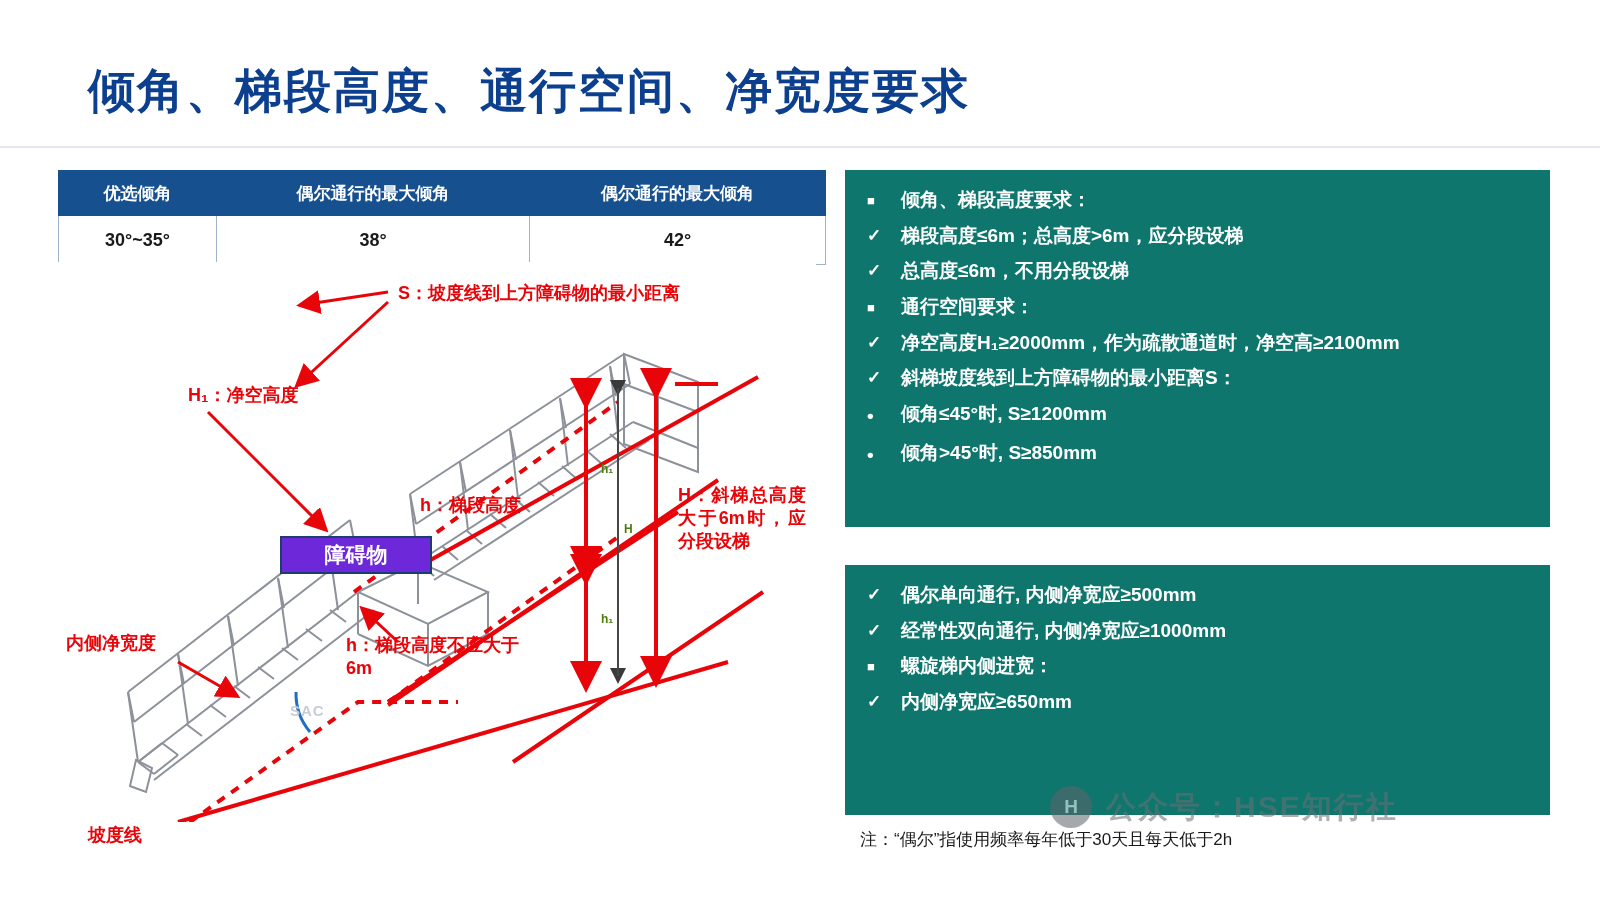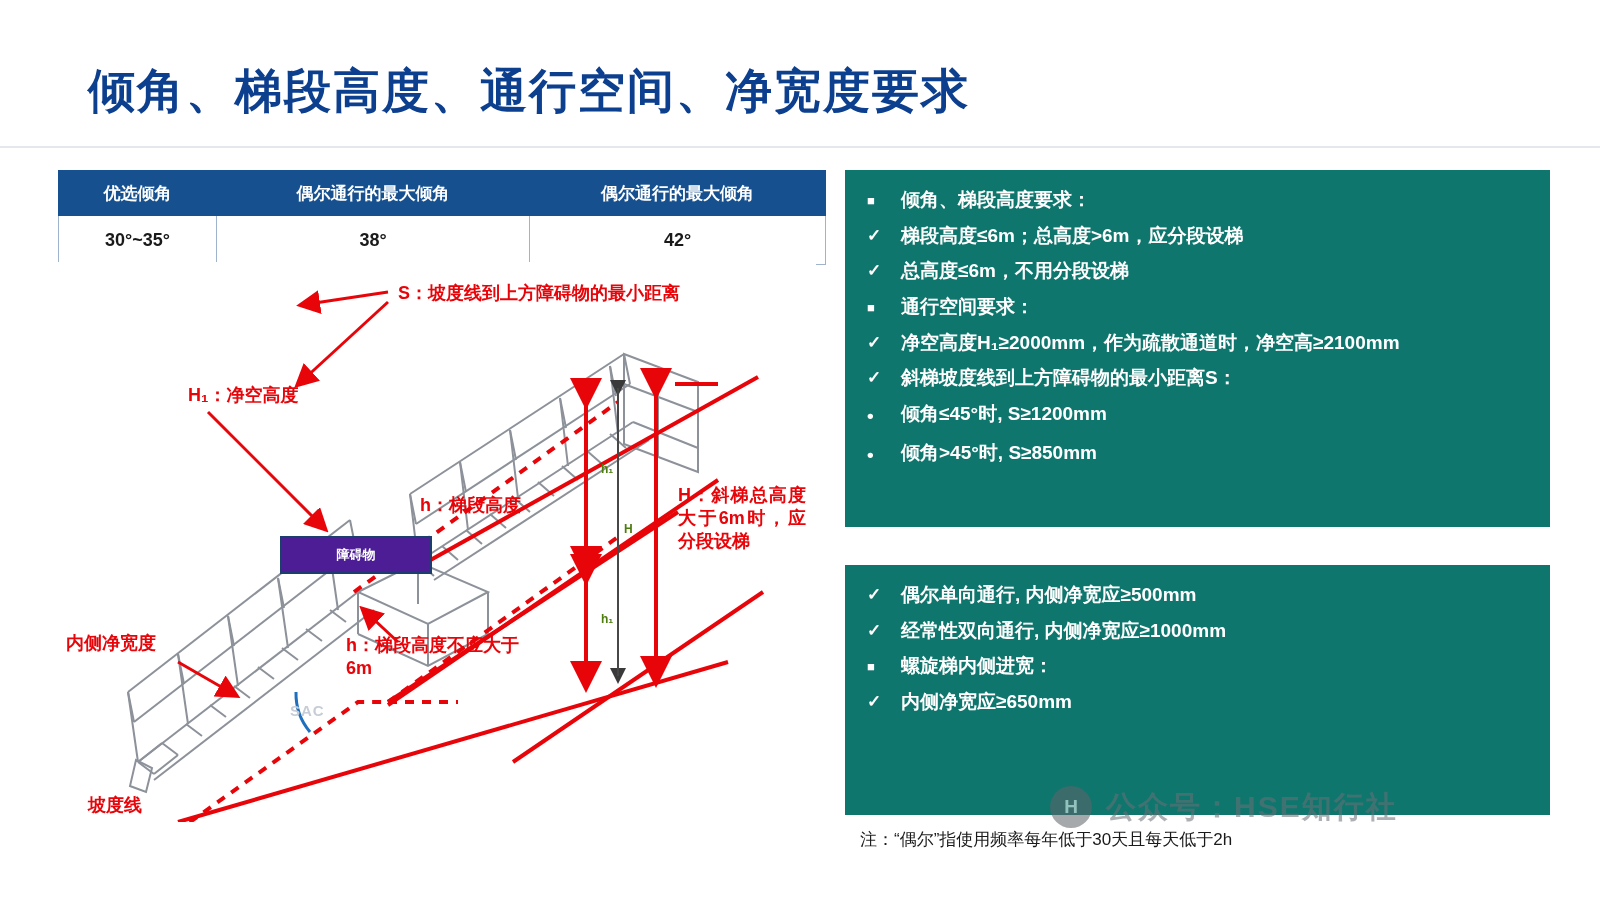--- a/index.html
+++ b/index.html
@@ -91,24 +91,24 @@
     white-space: nowrap;
   }
   .red-label.wrap { white-space: normal; }
 
   .obstacle-box {
     position: absolute;
     left: 222px;
     top: 274px;
     width: 148px;
     height: 34px;
-    background: #4c1d95;
+    background: #6d28d9;
     border: 2px solid #1c3e6e;
     color: #ffffff;
-    font-size: 13px;
+    font-size: 21px;
     font-weight: bold;
     display: flex;
     align-items: center;
     justify-content: center;
   }
   .watermark-sac {
     position: absolute;
     left: 232px;
     top: 440px;
     font-size: 15px;
@@ -333,21 +333,21 @@
     </svg>
 
     <div class="obstacle-box">障碍物</div>
 
     <div class="red-label" style="left:340px; top:20px;">S：坡度线到上方障碍物的最小距离</div>
     <div class="red-label" style="left:130px; top:122px;">H₁：净空高度</div>
     <div class="red-label" style="left:362px; top:232px;">h：梯段高度</div>
     <div class="red-label wrap" style="left:620px; top:222px; width:128px; text-align:justify;">H：斜梯总高度大于6m时，应分段设梯</div>
     <div class="red-label wrap" style="left:288px; top:372px; width:180px;">h：梯段高度不应大于6m</div>
     <div class="red-label" style="left:8px; top:370px;">内侧净宽度</div>
-    <div class="red-label" style="left:30px; top:532px;">坡度线</div>
+    <div class="red-label" style="left:30px; top:562px;">坡度线</div>
 
     <div class="watermark-sac">SAC</div>
 
     <div class="h-sub" style="left:543px; top:200px;">h₁</div>
     <div class="h-sub" style="left:543px; top:350px;">h₁</div>
     <div class="h-sub" style="left:566px; top:260px;">H</div>
   </div>
 
   <div class="panel panel-1">
     <div class="line">

